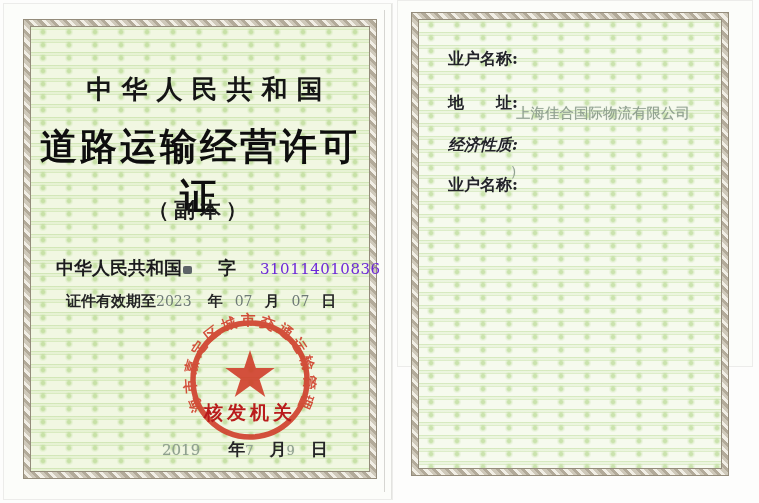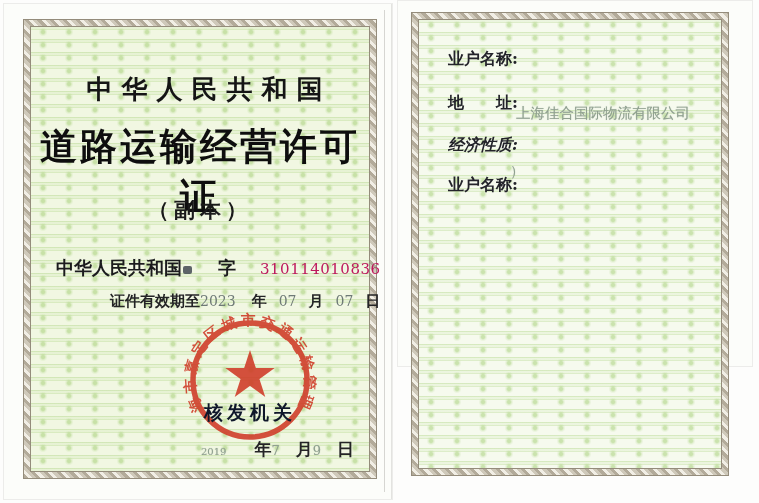--- a/index.html
+++ b/index.html
@@ -28,25 +28,25 @@
   
   .abs{position:absolute;}
   .center{text-align:center;}
   .country-title{font-size:26px;font-weight:600;letter-spacing:9px;padding-left:9px;color:#151515;}
   .main-title{font-family:"DejaVu Sans",sans-serif;font-size:37px;font-weight:900;letter-spacing:3px;color:#0e0e0e;}
   .copy-type{font-size:21px;font-weight:600;letter-spacing:5px;color:#1a1a1a;}
   .field-label{font-size:16px;font-weight:700;color:#23232a;}
   .printed{color:#6e7a76;}
   .printed-light{color:#8fa08f;text-shadow:0 0 1px rgba(143,160,143,.55);}
   .license-line{font-size:18px;font-weight:700;color:#1b1b1d;white-space:nowrap;}
-  .license-num{font-size:15px;font-weight:400;letter-spacing:.5px;color:#be185d;}
+  .license-num{font-size:15px;font-weight:400;letter-spacing:.5px;color:#6d28d9;}
   .smudge{display:inline-block;width:9px;height:8px;background:#434a52;border-radius:2px;opacity:.85;vertical-align:baseline;margin-left:1px;}
-  .validity-line{font-size:15px;font-weight:600;color:#232325;white-space:nowrap;margin-left:44px;}
+  .validity-line{font-size:15px;font-weight:600;color:#232325;white-space:nowrap;}
   .validity-line .printed{font-weight:400;font-size:14px;}
-  .issuer{font-size:19px;font-weight:600;letter-spacing:4px;color:#0f172a;}
+  .issuer{font-size:19px;font-weight:600;letter-spacing:4px;color:#b91c1c;}
   .date-line{font-size:17px;font-weight:600;color:#242426;white-space:nowrap;}
   .date-line .printed-light{font-weight:400;}
   .value{font-size:14.5px;white-space:nowrap;}
   .fold-line{position:absolute;width:1px;background:#e3e3e0;}
 </style>
 </head>
 <body>
 
 <div id="canvas">
 
@@ -74,21 +74,21 @@
         <path id="seal-arc" d="M -46.5,29.5 A 55,55 0 1 1 46.5,29.5" fill="none"></path>
       </defs>
       <text font-size="14.5" letter-spacing="3.5" font-family="DejaVu Serif, serif" font-weight="600" fill="#cf3a26">
         <textPath href="#seal-arc" startOffset="50%" text-anchor="middle">上海市嘉定区城市交通运输管理所</textPath>
       </text>
     </svg>
 
     <div class="abs center issuer" style="left:146px;top:396px;width:200px;">核发机关</div>
 
     <div class="abs date-line" style="left:158px;top:434px;">
-      <span class="printed-light" style="font-size:10px;margin-left:39px;">2019</span><span style="margin-left:28px;">年</span><span class="printed-light" style="font-size:13px;">7</span><span style="margin-left:16px;">月</span><span class="printed-light" style="font-size:13px;">9</span><span style="margin-left:16px;">日</span>
+      <span class="printed-light" style="font-size:15px;">2019</span><span style="margin-left:28px;">年</span><span class="printed-light" style="font-size:13px;">7</span><span style="margin-left:16px;">月</span><span class="printed-light" style="font-size:13px;">9</span><span style="margin-left:16px;">日</span>
     </div>
   </div>
 
   <div class="page-edge" style="left:384px;top:10px;height:482px;"></div>
   <div class="fold-line" style="left:391px;top:4px;height:495px;"></div>
 
   <div id="right-paper" class="paper">
     <div class="frame guilloche" style="left:14px;top:12px;width:316px;height:462px;"></div>
 
     <div class="abs field-label" style="left:50px;top:48px;">业户名称:</div>

